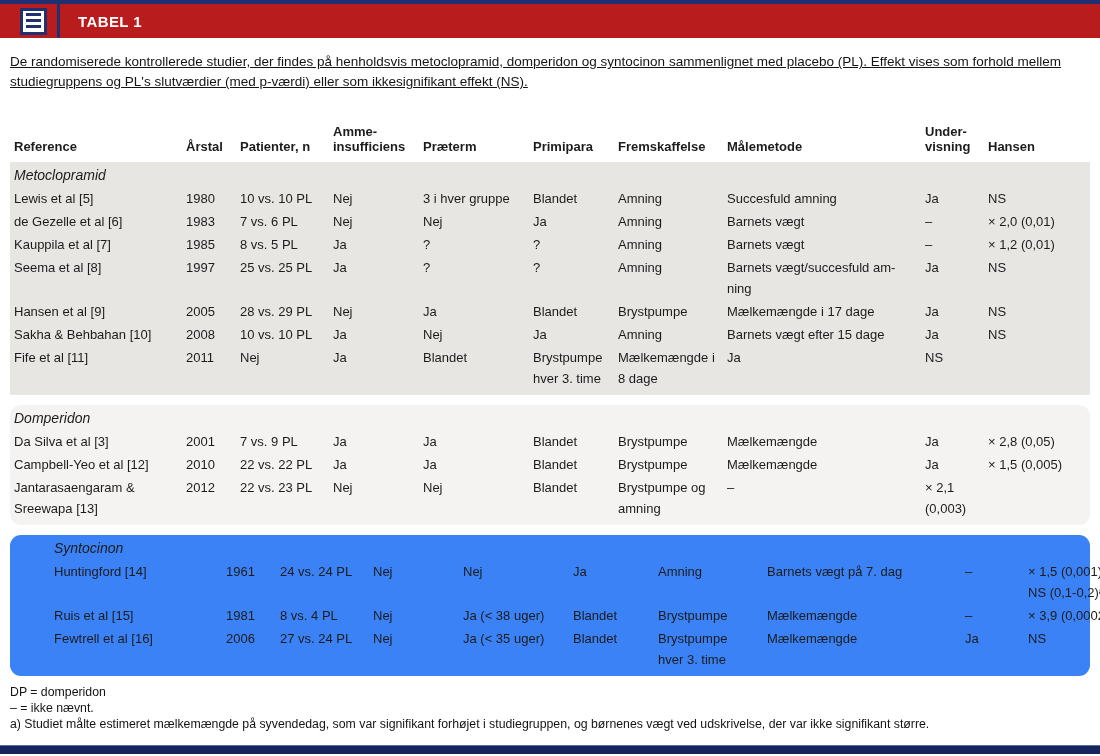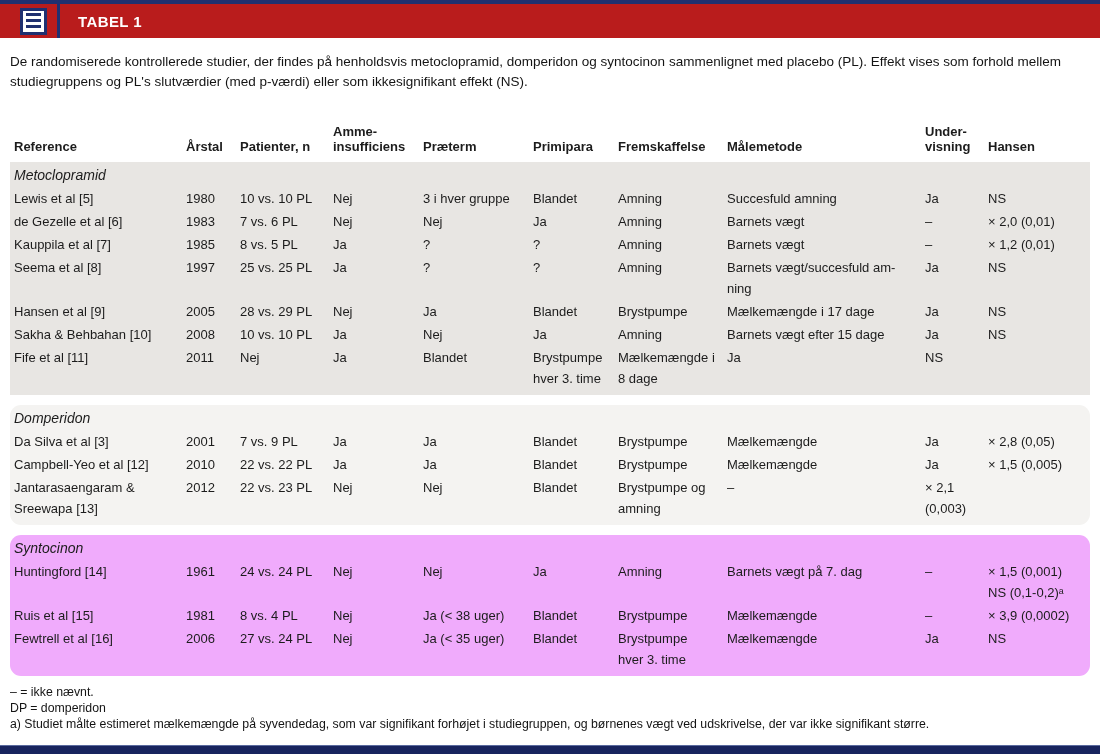--- a/index.html
+++ b/index.html
@@ -11,21 +11,21 @@
 
   .title-bar { height:34px; background:#b91c1c; display:flex; align-items:center; }
   .doc-icon { width:27px; height:27px; margin-left:20px; border:3px solid #203070;
     background:#ffffff; padding:2px 3px; flex:0 0 auto; }
   .doc-icon-lines { width:100%; height:100%;
     background:repeating-linear-gradient(to bottom, #203070 0 3px, #ffffff 3px 6px); }
   .bar-divider { width:3px; height:34px; background:#203070; margin-left:10px; }
   .bar-title { color:#ffffff; font-weight:bold; font-size:15px; letter-spacing:0.4px;
     margin-left:18px; }
 
-  .description { margin:14px 10px 0 10px; font-size:13.5px; line-height:20px; color:#141414; }
+  .description { margin:14px 10px 0 10px; font-size:13.5px; line-height:20px; color:#141414;text-decoration:underline; }
 
   .table-wrap { margin:20px 10px 0 10px; width:1080px; }
   .grid-row { display:grid;
     grid-template-columns:176px 54px 93px 90px 110px 85px 109px 198px 63px 102px; }
   .thead { min-height:50px; align-items:end; padding-bottom:8px;
     font-weight:bold; font-size:13px; line-height:15px; }
   .th { white-space:pre-line; }
   .th.c0 { padding-left:4px; }
 
   .band { padding-top:3px; padding-bottom:4px; }
@@ -194,21 +194,21 @@
             <div class="td c2">22 vs. 23 PL</div>
             <div class="td c3">Nej</div>
             <div class="td c4">Nej</div>
             <div class="td c5">Blandet</div>
             <div class="td c6">Brystpumpe og
 amning</div>
             <div class="td c8">–</div>
             <div class="td c9">× 2,1 (0,003)</div>
           </div>
         </div>
-        <div class="band" style="background: #f0abfc;">
+        <div class="band" style="background: #3b82f6; padding-left: 40px;">
           <div class="section-label">Syntocinon</div>
           <div class="row grid-row">
             <div class="td c0">Huntingford [14]</div>
             <div class="td c1">1961</div>
             <div class="td c2">24 vs. 24 PL</div>
             <div class="td c3">Nej</div>
             <div class="td c4">Nej</div>
             <div class="td c5">Ja</div>
             <div class="td c6">Amning</div>
             <div class="td c7">Barnets vægt på 7. dag</div>
@@ -239,19 +239,19 @@
 hver 3. time</div>
             <div class="td c7">Mælkemængde</div>
             <div class="td c8">Ja</div>
             <div class="td c9">NS</div>
           </div>
         </div>
       </div>
   </div>
 
   <div class="footnotes" id="footnotes">
+      <div class="footnote-line">DP = domperidon</div>
       <div class="footnote-line">– = ikke nævnt.</div>
-      <div class="footnote-line">DP = domperidon</div>
       <div class="footnote-line">a) Studiet målte estimeret mælkemængde på syvendedag, som var signifikant forhøjet i studiegruppen, og børnenes vægt ved udskrivelse, der var ikke signifikant større.</div>
     </div>
 
   <div class="bottom-rule"></div>
 </div>
 
 </body></html>

